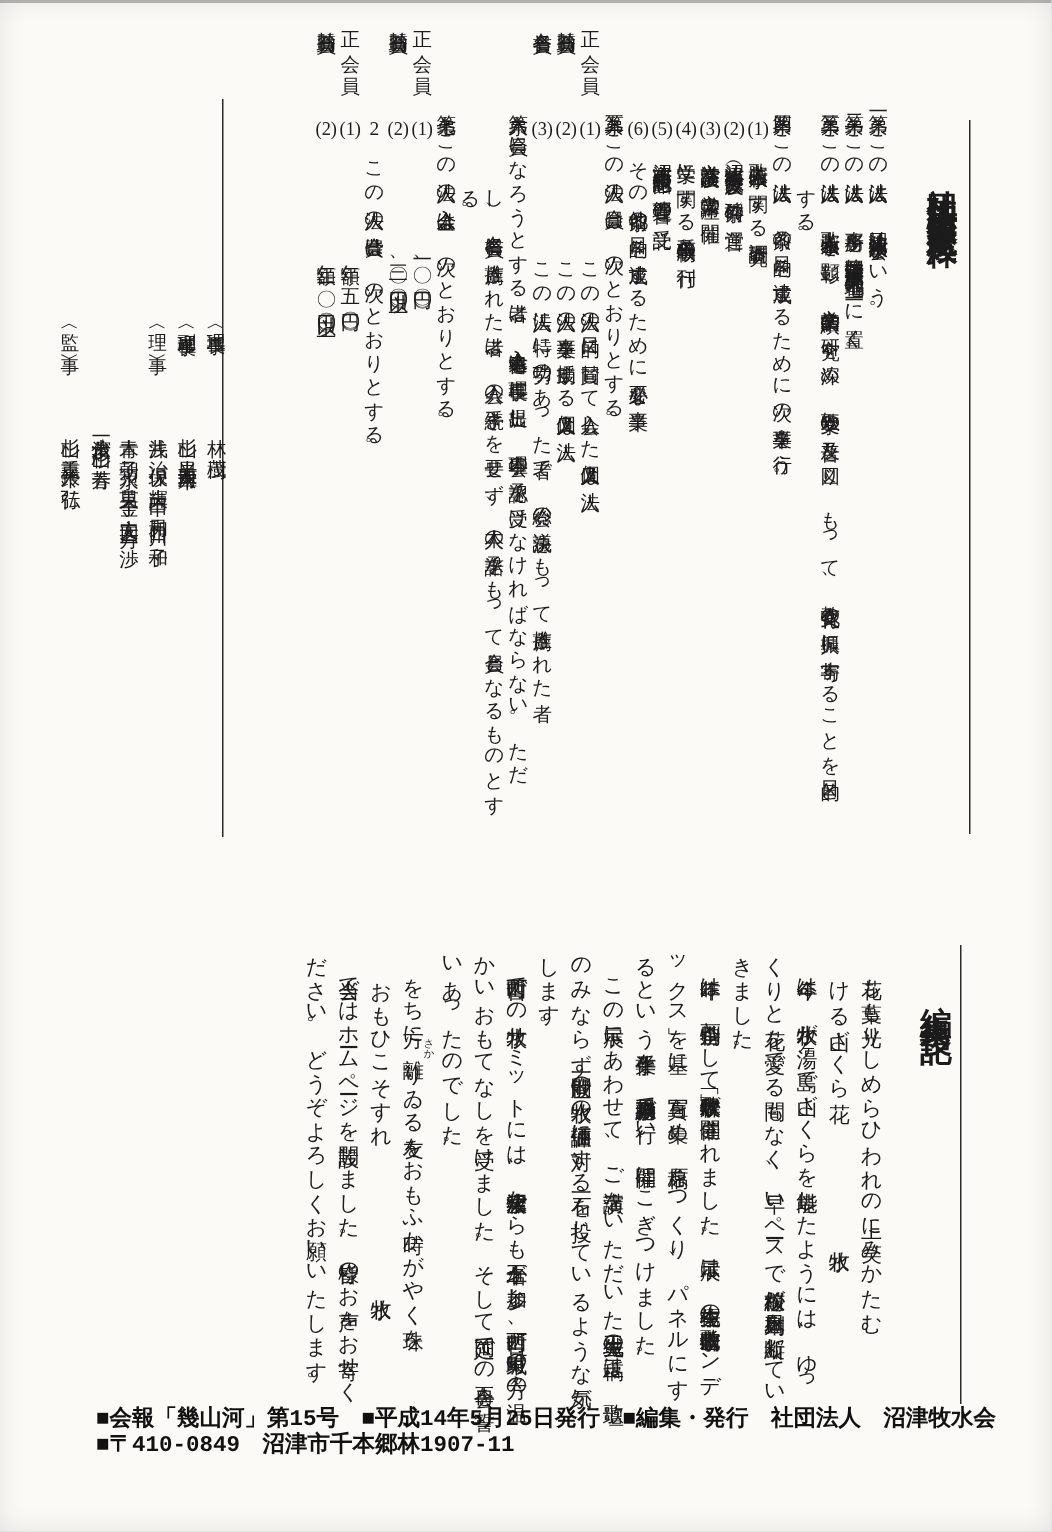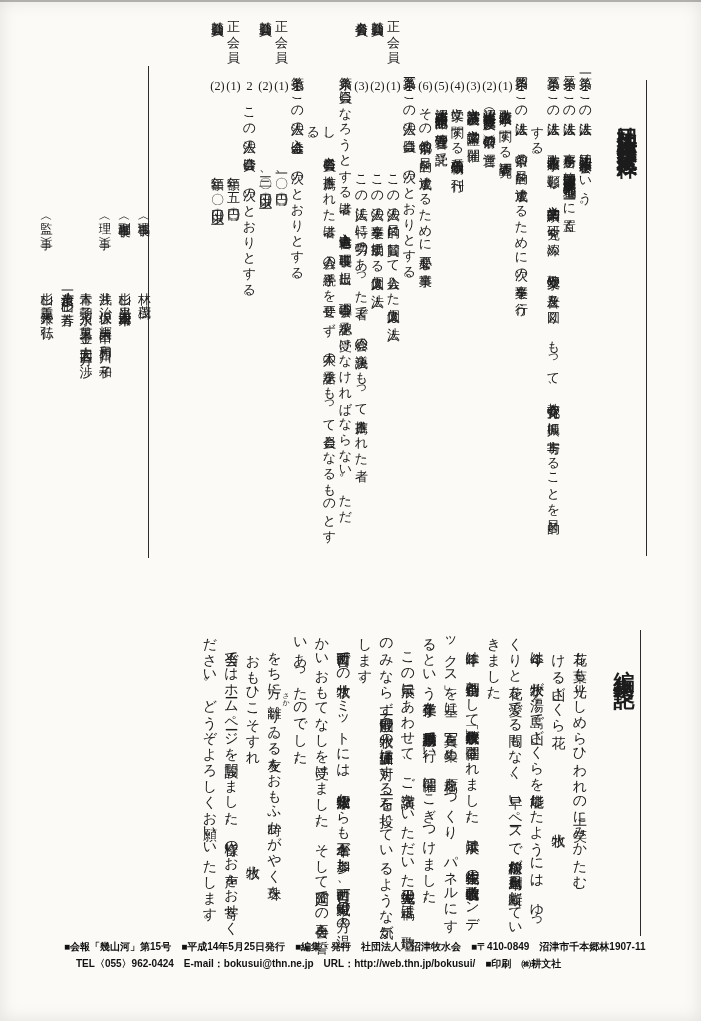--- a/index.html
+++ b/index.html
@@ -45,22 +45,22 @@
   .ps-title{font-size:21px;letter-spacing:6px;padding-inline-start:26px;
             margin-block-end:22px;font-weight:bold;}
   .ps-para{text-indent:1em;}
   .poem{text-indent:1em;}
   .poem-l2{padding-inline-start:1.2em;}
   .poem-sig{margin-inline-start:7em;}
   ruby rt{font-size:7px;letter-spacing:0;}
 
   
   .footer{position:absolute;left:64px;top:938px;width:610px;
-          font-family:Liberation Sans, sans-serif;
-          font-weight:bold;font-size:10px;line-height:17px;color:#111;}
+          font-family:Liberation Mono, monospace;
+          font-weight:bold;font-size:15px;line-height:17px;color:#111;}
   .footer-line2{padding-left:12px;}
 </style>
 </head>
 <body>
 
 <div class="page">
   <div class="edge-top"></div>
 
   <div class="rule rule-top-right"></div>
   <div class="rule rule-top-left"></div>
@@ -116,15 +116,14 @@
 
     <p class="para poem"><span class="poem-l1"><span>をち方に</span><ruby><span>離</span><rt>さか</rt></ruby><span>りゐる友をおもふ時かがやく珠を</span></span><br><span class="poem-l2"><span>おもひこそすれ</span><span class="poem-sig">牧水</span></span></p>
 
     <div>
         <p class="para ps-para"><span>当会ではホームページを開設しました。皆様のお声をお寄せください。どうぞよろしくお願いいたします。</span></p>
       </div>
   </div>
 
   <div class="footer">
     <div class="footer-line1">■会報「幾山河」第15号　■平成14年5月25日発行　■編集・発行　社団法人　沼津牧水会　■〒410-0849　沼津市千本郷林1907-11</div>
-    <div class="footer-line2">TEL〈055〉962-0424　E-mail：bokusui@thn.ne.jp　URL：http://web.thn.jp/bokusui/　■印刷　㈱耕文社</div>
   </div>
 </div>
 
 </body></html>

